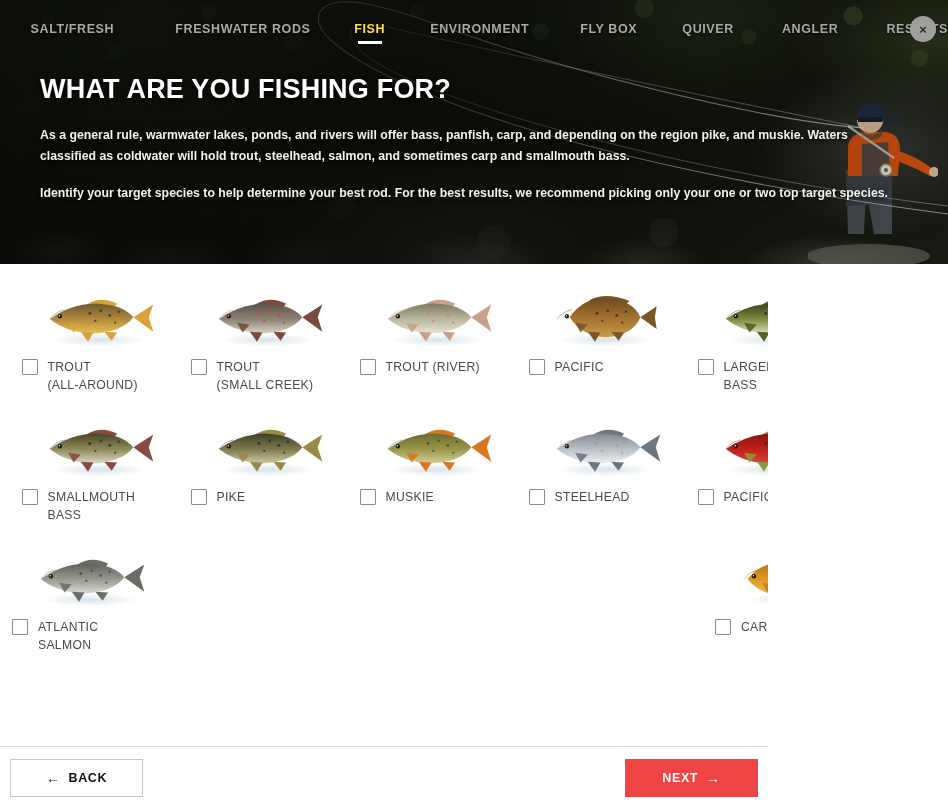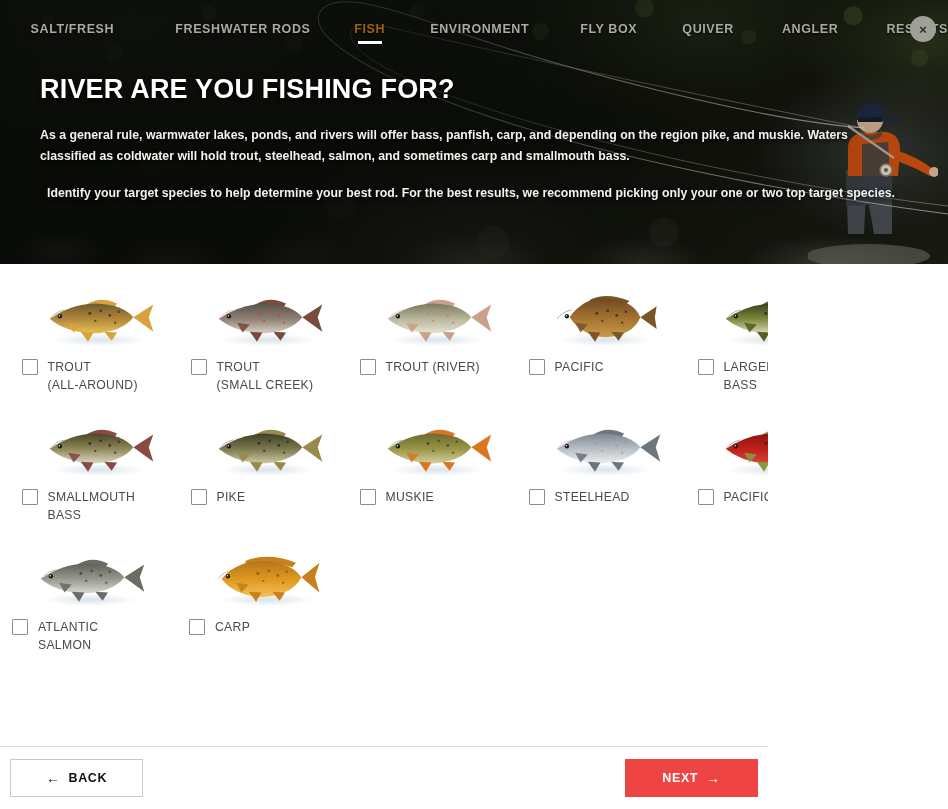--- a/index.html
+++ b/index.html
@@ -95,21 +95,21 @@
     font-size: 12.5px;
     font-weight: 700;
     letter-spacing: 0.6px;
     text-align: center;
     position: relative;
     padding-bottom: 10px;
     cursor: pointer;
     text-shadow: 0 1px 2px rgba(0,0,0,0.85);
     white-space: nowrap;
   }
-  .nav-item.active { color: #a16207; }
+  .nav-item.active { color: #fde047; }
   .nav-item.active .nav-underline {
     position: absolute;
     left: 50%; transform: translateX(-50%);
     bottom: 2px;
     width: 24px; height: 3px;
     background: #ffffff;
   }
   .nav-spacer { flex: 1 1 auto; }
 
   .close-btn {
@@ -138,21 +138,21 @@
   }
   .hero-para {
     color: #f2f2f0;
     font-size: 12.3px;
     line-height: 21px;
     font-weight: 700;
     margin: 16px 0 14px 0;
     max-width: 862px;
     text-shadow: 0 1px 4px rgba(0,0,0,0.95);
   }
-  .hero-para:last-child { margin-bottom: 0; text-align: center; }
+  .hero-para:last-child { margin-bottom: 0; }
 
   
   .content {
     flex: 1 1 auto;
     background: #fff;
     padding: 26px 0 0 0;
     overflow: hidden;
   }
   .question {
     text-align: center;
@@ -163,21 +163,21 @@
   }
   .grid {
     width: 880px;
     margin: 0 auto;
   }
   .row {
     display: flex;
     margin-bottom: 26px;
     justify-content: center;
   }
-  .row.centered { justify-content: flex-start; }
+  .row.centered { justify-content: space-between; }
   .cell {
     width: 161px;
     margin-right: 8px;
     display: flex;
     flex-direction: column;
     align-items: center;
   }
   .row.centered .cell { margin: 0 8px; }
   .fish-img {
     width: 130px; height: 58px;
@@ -297,21 +297,21 @@
         <div style="width:66px"></div>
         <div class="nav-item"><span>ANGLER</span></div>
         <div style="width:66px"></div>
         <div class="nav-item"><span>RESULTS</span></div>
         <div class="nav-spacer"></div>
       </div>
 
     <div class="close-btn">×</div>
 
     <div class="hero-text">
-      <h1 class="hero-title">RIVER ARE YOU FISHING FOR?</h1>
+      <h1 class="hero-title">WHAT ARE YOU FISHING FOR?</h1>
       <p class="hero-para">As a general rule, warmwater lakes, ponds, and rivers will offer bass, panfish, carp, and depending on the region pike, and muskie. Waters classified as coldwater will hold trout, steelhead, salmon, and sometimes carp and smallmouth bass.</p>
       <p class="hero-para">Identify your target species to help determine your best rod. For the best results, we recommend picking only your one or two top target species.</p>
     </div>
   </div>
 
   <div class="content">
     <div class="grid" id="grid-root">
         <div class="row">
           <div class="cell">
             <svg class="fish-img" viewBox="0 0 130 64">

